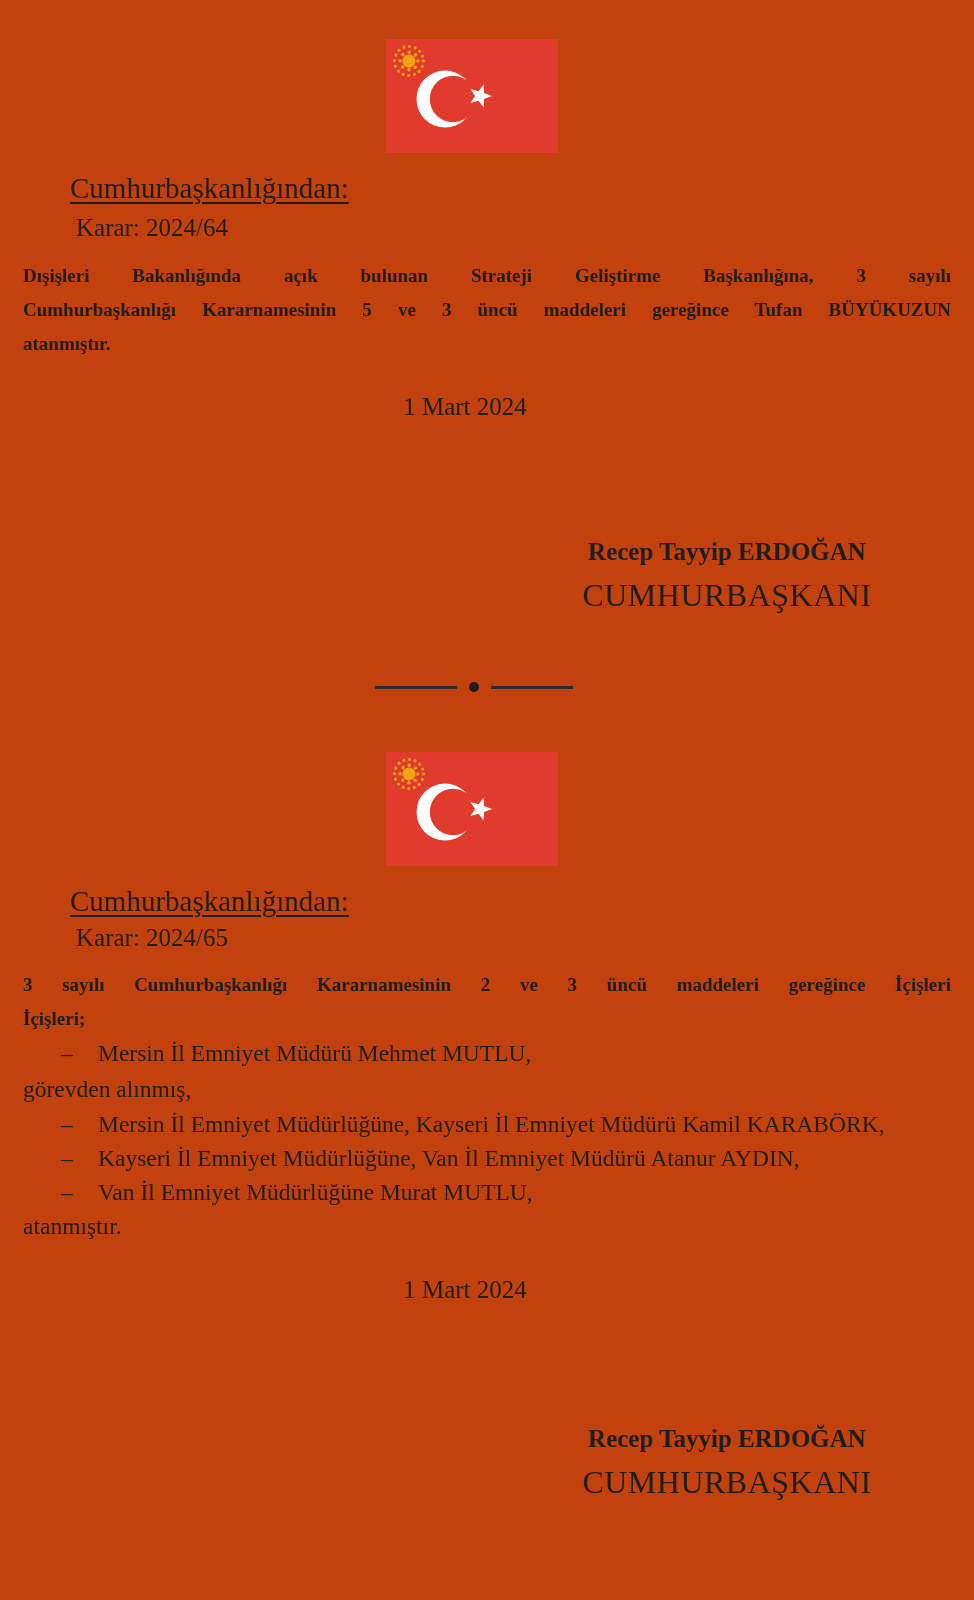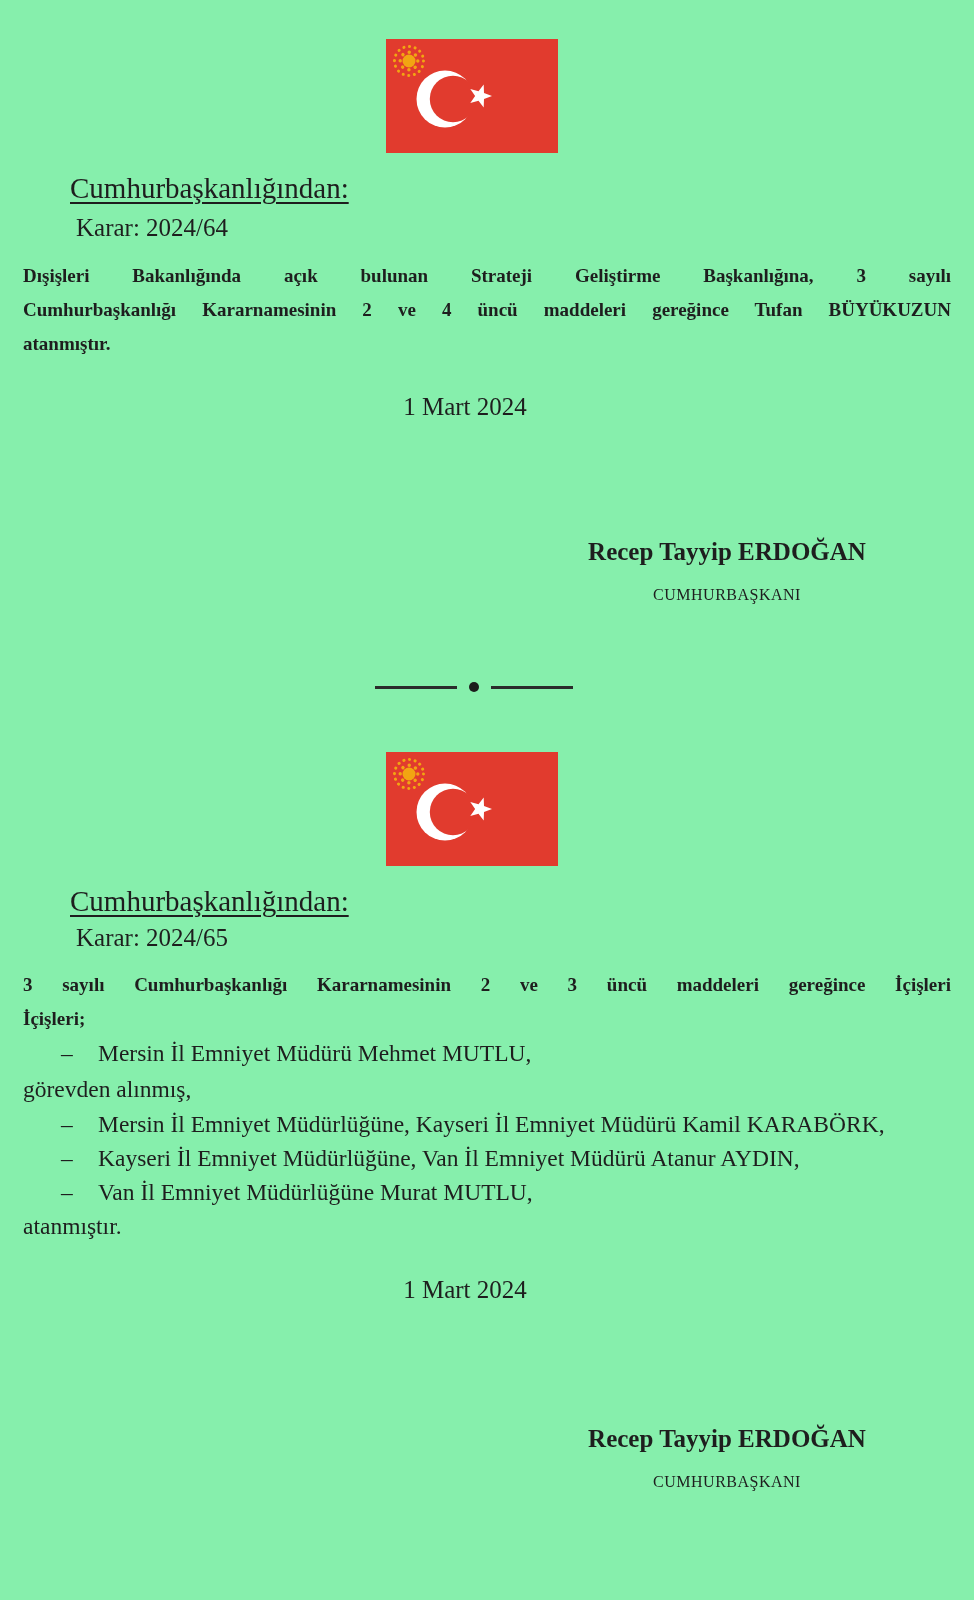--- a/index.html
+++ b/index.html
@@ -1,18 +1,18 @@
 <!DOCTYPE html>
 <html><head>
 <meta charset="utf-8">
 <style>
   html,body { margin:0; padding:0; background:#ffffff; }
   .page {
     position:relative; width:974px; height:1600px; margin:0 auto;
-    background:#86efac; color:#1e1e1e;
+    background:#c2410c; color:#1e1e1e;
     font-family:"Liberation Serif", serif;
     overflow:hidden;
   }
   section { position:absolute; inset:0; }
 
   .flag { position:absolute; left:386px; width:172px; height:114px; }
   .flag svg { display:block; width:100%; height:100%; }
   .flag-1 { top:39px; }
   .flag-2 { top:752px; }
 
@@ -29,21 +29,21 @@
 
   .list-row { position:absolute; left:23px; font-size:23.5px; line-height:34px; white-space:nowrap; }
   .bullet { display:inline-block; width:37px; margin-left:38px; }
 
   .date-line {
     position:absolute; left:23px; width:884px; text-align:center;
     font-size:25px; line-height:32px;
   }
   .sig { position:absolute; left:560px; width:334px; text-align:center; }
   .sig-name { font-size:25px; line-height:30px; font-weight:bold; }
-  .sig-title { margin-top:13px; font-size:16px; line-height:30px; letter-spacing:0.5px; }
+  .sig-title { margin-top:13px; font-size:32px; line-height:30px; letter-spacing:0.5px; }
 
   .divider {
     position:absolute; top:679px; left:0; width:947px; height:16px;
     display:flex; align-items:center; justify-content:center;
   }
   .divider .bar { width:82px; height:3px; background:#2b2b2b; }
   .divider .dot { width:10px; height:10px; border-radius:50%; background:#1c1c1c; margin:0 12px; }
 
   
   .s1-header { top:171px; }
@@ -86,21 +86,21 @@
         </g>
         <polygon points="106,57 98,59.9 97.7,68.4 92.5,61.7 84.3,64.05 89.1,57 84.3,49.95 92.5,52.3 97.7,45.6 98,54.1" fill="#ffffff"></polygon>
       </svg>
     </div>
 
     <div class="src-header s1-header">Cumhurbaşkanlığından:</div>
     <div class="karar s1-karar">Karar: 2024/64</div>
 
     <div class="body-block s1-para">
       <div class="line jline">Dışişleri Bakanlığında açık bulunan Strateji Geliştirme Başkanlığına, 3 sayılı</div>
-      <div class="line jline">Cumhurbaşkanlığı Kararnamesinin 2 ve 4 üncü maddeleri gereğince Tufan BÜYÜKUZUN</div>
+      <div class="line jline">Cumhurbaşkanlığı Kararnamesinin 5 ve 3 üncü maddeleri gereğince Tufan BÜYÜKUZUN</div>
       <div class="line">atanmıştır.</div>
     </div>
 
     <div class="date-line s1-date">1 Mart 2024</div>
 
     <div class="sig s1-sig">
       <div class="sig-name">Recep Tayyip ERDOĞAN</div>
       <div class="sig-title">CUMHURBAŞKANI</div>
     </div>
   </section>

